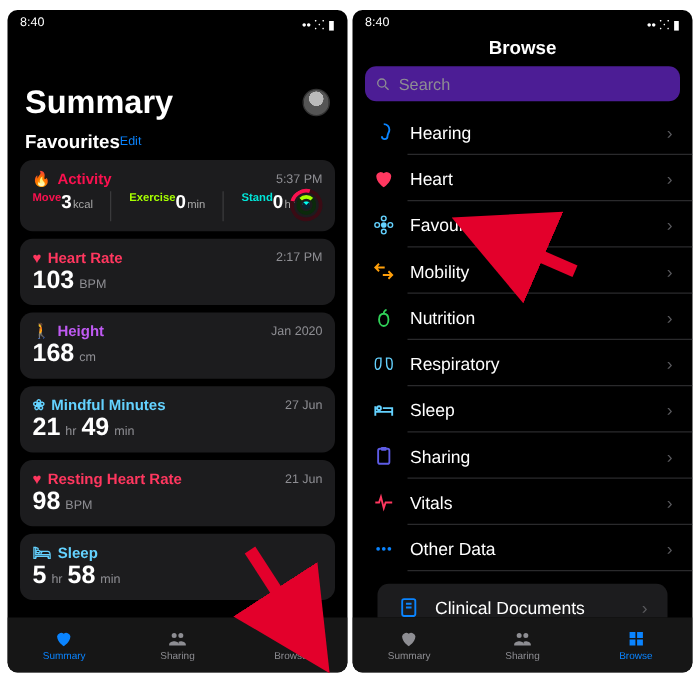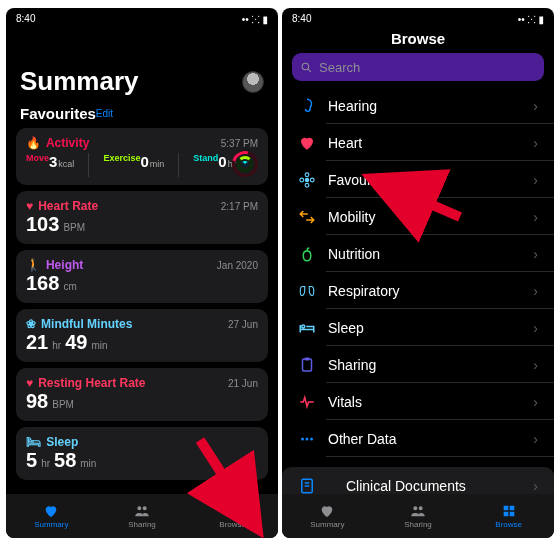--- a/index.html
+++ b/index.html
@@ -313,21 +313,21 @@
                 <circle cx="6" cy="12" r="2" fill="currentColor"></circle>
                 <circle cx="12" cy="12" r="2" fill="currentColor"></circle>
                 <circle cx="18" cy="12" r="2" fill="currentColor"></circle>
               </svg>
             </span>
             <span>Other Data</span>
             <span class="rchev">›</span>
           </div>
         </div>
   <div class="gap"></div>
-  <div class="rrow" style="background:#1c1c1e;border-radius:9px;margin:0 0;gap:18px;">
+  <div class="rrow" style="background:#1c1c1e;border-radius:9px;margin:0 20px;">
     <span class="ric" style="color:#0a84ff">
       <svg viewBox="0 0 24 24" width="18" height="18">
               <rect x="5" y="3" width="14" height="18" rx="2" fill="none" stroke="currentColor" stroke-width="2"></rect>
               <line x1="9" y1="8" x2="15" y2="8" stroke="currentColor" stroke-width="2"></line>
               <line x1="9" y1="12" x2="15" y2="12" stroke="currentColor" stroke-width="2"></line>
             </svg>
     </span>
     <span>Clinical Documents</span>
     <span class="rchev">›</span>
   </div>

